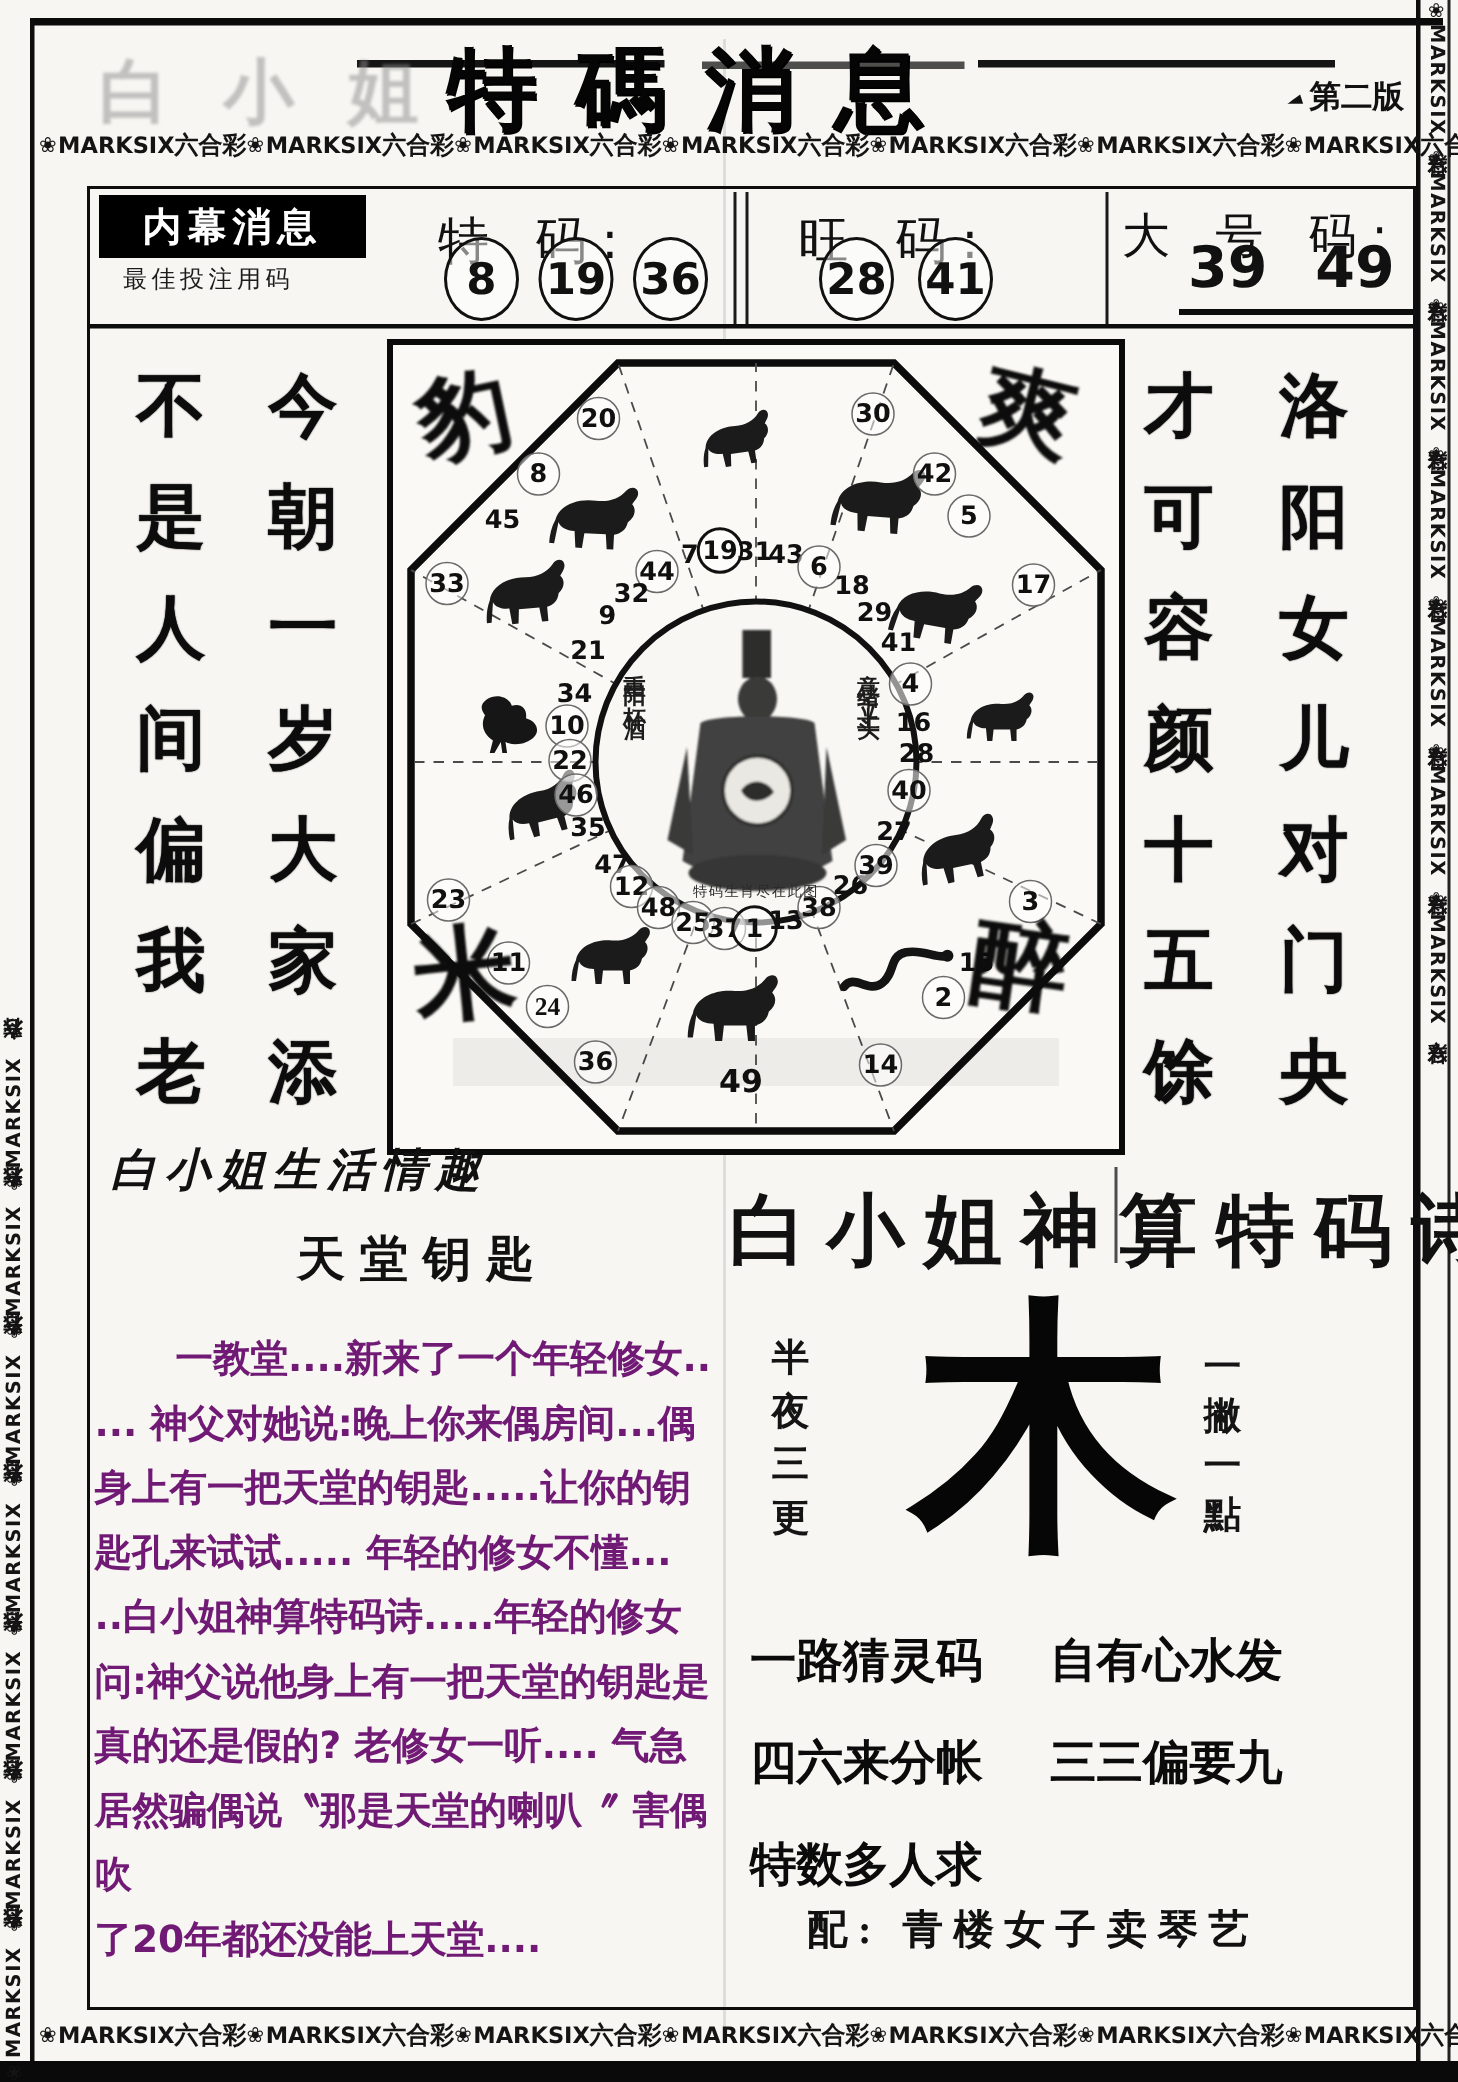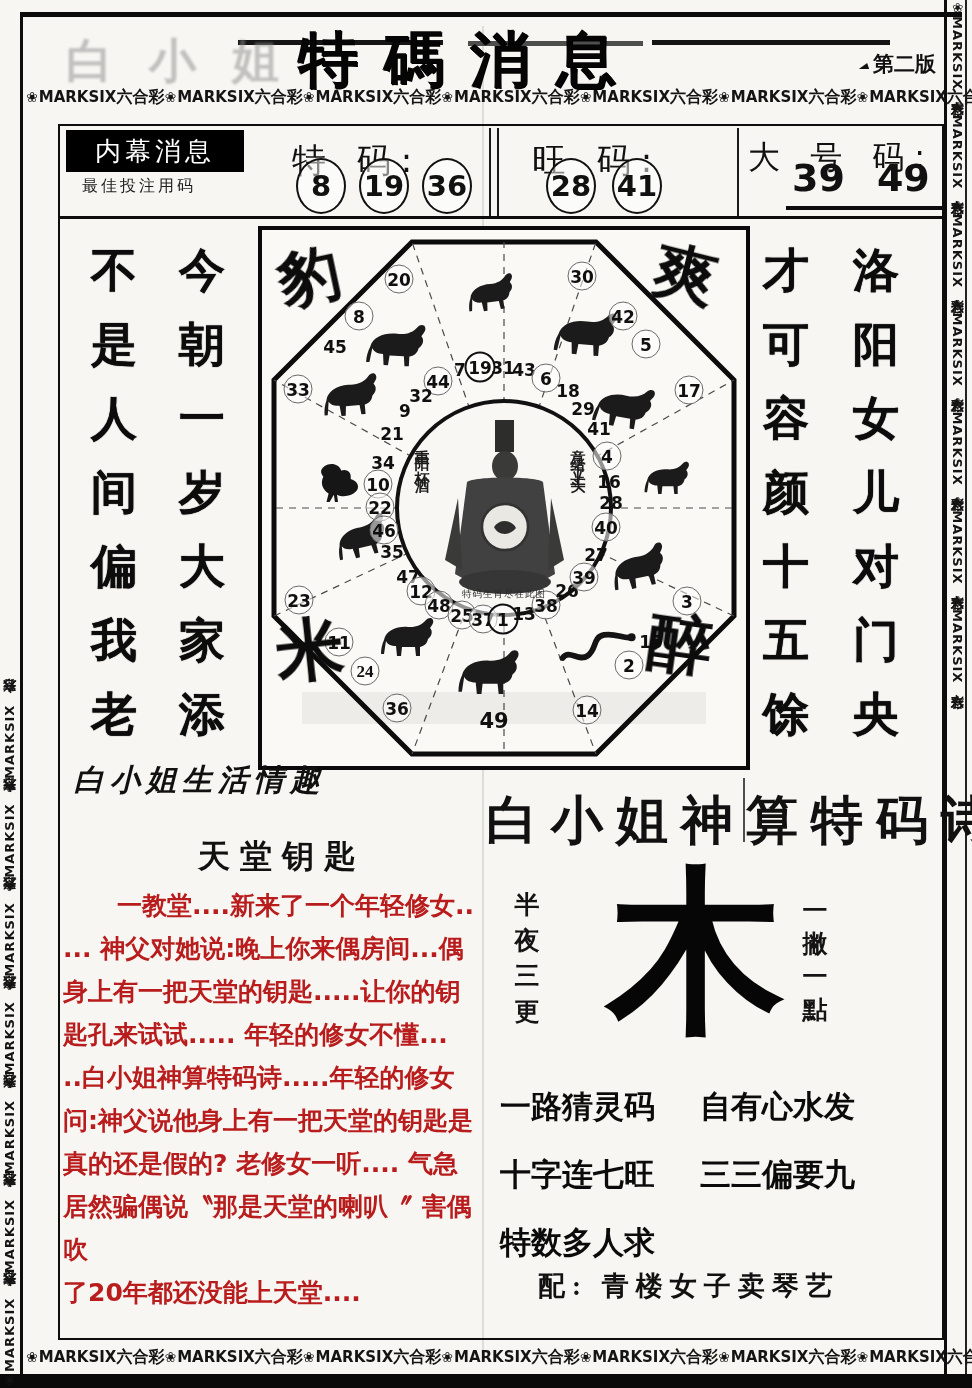--- a/index.html
+++ b/index.html
@@ -34,21 +34,21 @@
   .mxrow.top{top:84px;} .mxrow.bot{top:1344px;}
   .mxrow .unit{display:flex;align-items:center;white-space:nowrap;}
   .mxrow .fl{font-size:14px;margin-right:1px;}
   .mxrow .mk{font-size:15px;font-weight:700;}
   .mxrow .mkc{font-size:16px;font-weight:900;}
   
   .frame{left:58px;top:124px;width:882px;height:1212px;border:2.5px solid #0e0e0e;}
   .panel-sep{left:58px;top:216px;width:884px;height:3px;background:#0d0d0d;}
   
   .badge{left:66px;top:130px;width:178px;height:42px;background:#000;color:#fff;font-size:26px;
-      font-weight:400;letter-spacing:4px;display:flex;align-items:center;justify-content:center;}
+      font-weight:700;letter-spacing:4px;display:flex;align-items:center;justify-content:center;}
   .badge-sub{left:82px;top:176px;font-size:16px;letter-spacing:3px;color:#1c1c1c;filter:blur(.4px);}
   .npg .npl{position:absolute;font-size:34px;font-weight:400;letter-spacing:10px;white-space:nowrap;}
   .npg .npn{position:absolute;display:flex;align-items:center;}
   .npg1 .npl{left:292px;top:138px;} .npg1 .npn{left:296px;top:158px;gap:13px;}
   .npg2 .npl{left:532px;top:138px;} .npg2 .npn{left:546px;top:158px;gap:16px;}
   .npg3 .npl{left:748px;top:136px;font-size:32px;} .npg3 .npn{left:792px;top:156px;gap:32px;}
   .circ{width:46px;height:52px;border:2.5px solid #111;border-radius:50%;display:flex;align-items:center;
       justify-content:center;font-size:29px;font-weight:800;background:rgba(255,255,255,.5);}
   .plainnum{font-size:38px;font-weight:800;}
   .bignum-line{left:786px;top:206px;width:156px;height:4px;background:#0c0c0c;}
@@ -74,22 +74,22 @@
       font-family:"Liberation Serif","DejaVu Serif",serif;color:#1d1d1d;z-index:3;}
   .ctr-bottom{left:160px;top:358px;width:164px;text-align:center;font-size:9.5px;letter-spacing:1px;
       color:#2a2a2a;filter:blur(.3px);z-index:3;}
   
   .vcol{position:absolute;top:240px;height:506px;width:64px;display:flex;flex-direction:column;
       justify-content:space-between;align-items:center;font-size:46px;font-weight:900;color:#0c0c0c;
       text-shadow:0 0 1px #000;}
   
   .life-head{left:74px;top:760px;font-size:30px;font-style:italic;font-weight:600;letter-spacing:6px;
       font-family:"Liberation Serif","DejaVu Serif",serif;}
-  .life-title{left:198px;top:818px;font-size:32px;font-weight:900;letter-spacing:10px;margin-top:17px;}
-  .story{left:63px;top:884px;width:420px;font-size:25px;font-weight:700;line-height:43px;color:#b91c1c;}
+  .life-title{left:198px;top:818px;font-size:32px;font-weight:900;letter-spacing:10px;}
+  .story{left:63px;top:884px;width:420px;font-size:25px;font-weight:700;line-height:43px;color:#701a75;}
   .story div:first-child{text-indent:54px;}
   
   .poem-head{left:486px;top:786px;font-size:52px;font-weight:600;letter-spacing:13px;white-space:nowrap;
       font-family:"Liberation Serif","DejaVu Serif",serif;}
   .head-rule{left:743px;top:778px;width:2px;height:64px;background:#222;opacity:.8;}
   .vsm{position:absolute;display:flex;flex-direction:column;justify-content:space-between;align-items:center;
       font-size:25px;font-weight:700;font-family:"Liberation Serif","DejaVu Serif",serif;color:#141414;}
   .vsm.half{left:512px;top:888px;height:140px;width:30px;filter:blur(.3px);}
   .vsm.stroke{left:800px;top:894px;height:124px;width:30px;}
   .bigchar{left:590px;top:856px;width:212px;text-align:center;font-size:178px;line-height:1.1;font-weight:900;
@@ -411,19 +411,19 @@
   <div class="abs bigchar">木</div>
   <div class="vsm stroke">
       <div class="vch">一</div>
       <div class="vch">撇</div>
       <div class="vch">一</div>
       <div class="vch">點</div>
     </div>
   <div class="abs verses" id="verses">
       <span class="verse">一路猜灵码</span>
       <span class="verse">自有心水发</span>
-      <span class="verse">十字连七旺</span>
+      <span class="verse">四六来分帐</span>
       <span class="verse">三三偏要九</span>
       <span class="verse">特数多人求</span>
     </div>
   <div class="abs poem-foot">配:  青楼女子卖琴艺</div>
 
 </div>
 
 </body></html>

